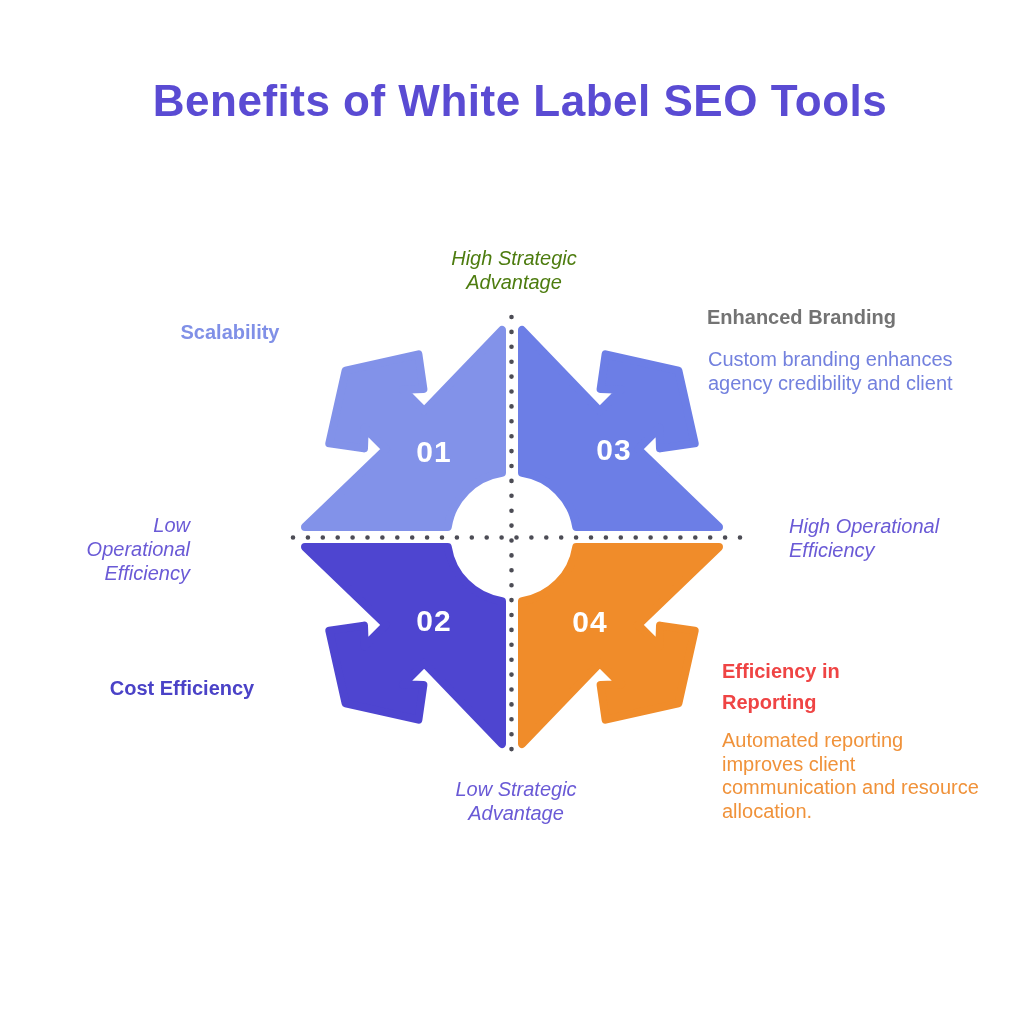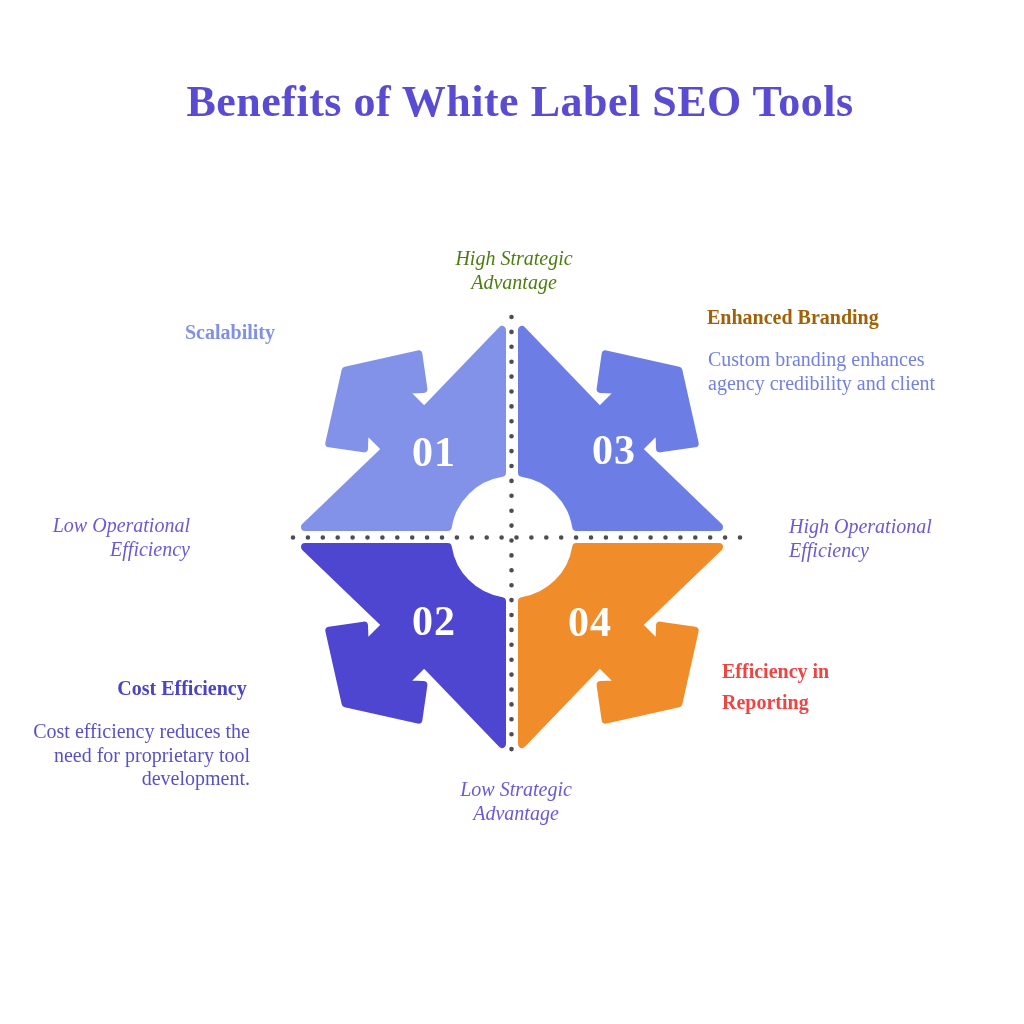--- a/index.html
+++ b/index.html
@@ -1,34 +1,34 @@
 <!DOCTYPE html>
 <html><head>
 <meta charset="utf-8">
 <style>
   html,body{margin:0;padding:0;}
   body{
     width:1024px;height:1024px;background:#ffffff;
     font-family:"Liberation Sans", sans-serif;
     position:relative;overflow:hidden;
   }
-  #stage{position:absolute;inset:0;width:984px;height:1024px;font-family:Liberation Serif, serif;}
+  #stage{position:absolute;inset:0;width:984px;height:1024px;}
   svg{position:absolute;left:0;top:0;}
   .abs{position:absolute;white-space:pre-line;}
   .center-x{transform:translateX(-50%);}
   .center-xy{transform:translate(-50%,-50%);}
   #title{
     top:76px;left:520px;font-size:44px;font-weight:bold;
     letter-spacing:.5px;white-space:nowrap;
   }
   .axis-label{font-style:italic;font-size:20px;line-height:24px;}
   .q-heading{font-size:20px;font-weight:bold;line-height:31px;}
   .q-body{font-size:20px;line-height:23.5px;}
   .qnum{
-    font-size:42px;font-weight:bold;letter-spacing:1px;
+    font-size:30px;font-weight:bold;letter-spacing:1px;
     white-space:nowrap;
   }
   .ta-c{text-align:center;}
   .ta-r{text-align:right;}
 </style>
 </head>
 <body>
 
 <div id="stage">
 
@@ -65,25 +65,26 @@
   <div class="abs axis-label" style="left: 789px; top: 514px; color: rgb(106, 90, 214);">High Operational
 Efficiency</div>
 
   <div class="abs qnum center-xy" style="left: 434px; top: 452px; color: rgb(255, 255, 255);">01</div>
   <div class="abs qnum center-xy" style="left: 614px; top: 450px; color: rgb(255, 255, 255);">03</div>
   <div class="abs qnum center-xy" style="left: 434px; top: 621px; color: rgb(255, 255, 255); text-align: right;">02</div>
   <div class="abs qnum center-xy" style="left: 590px; top: 622px; color: rgb(255, 255, 255);">04</div>
 
   <div class="abs q-heading center-x" style="left: 230px; top: 317px; color: rgb(128, 144, 231);">Scalability</div>
 
-  <div class="abs q-heading" style="left: 707px; top: 302px; color: #a16207;">Enhanced Branding</div>
+  <div class="abs q-heading" style="left: 707px; top: 302px; color: #737373;">Enhanced Branding</div>
   <div class="abs q-body" style="left: 708px; top: 348px; color: rgb(115, 129, 222);">Custom branding enhances
 agency credibility and client</div>
 
   <div class="abs q-heading center-x" style="left: 182px; top: 673px; color: rgb(74, 66, 199);">Cost Efficiency</div>
-  <div class="abs q-body ta-r" style="right: 734px; top: 720px; color: rgb(87, 81, 200);">Cost efficiency reduces the
-need for proprietary tool
-development.</div>
 
   <div class="abs q-heading" style="left: 722px; top: 656px; color: #ef4444;">Efficiency in
 Reporting</div>
+  <div class="abs q-body" style="left: 722px; top: 729px; color: rgb(240, 146, 58);">Automated reporting
+improves client
+communication and resource
+allocation.</div>
 
 </div>
 
 </body></html>

